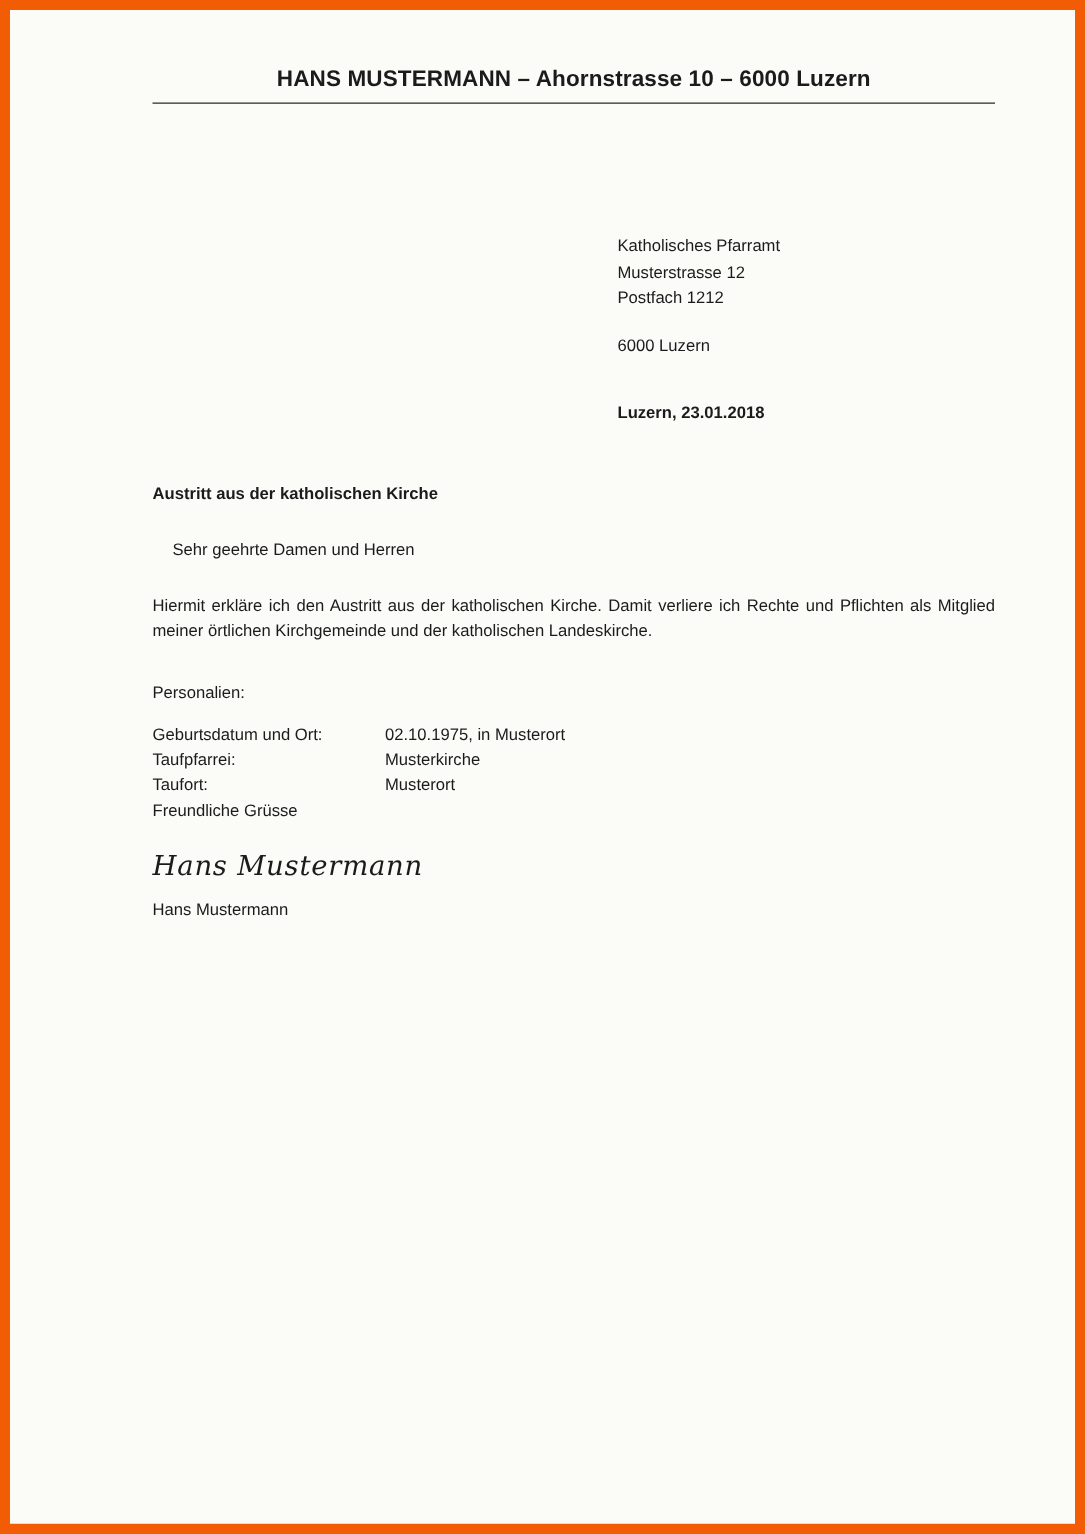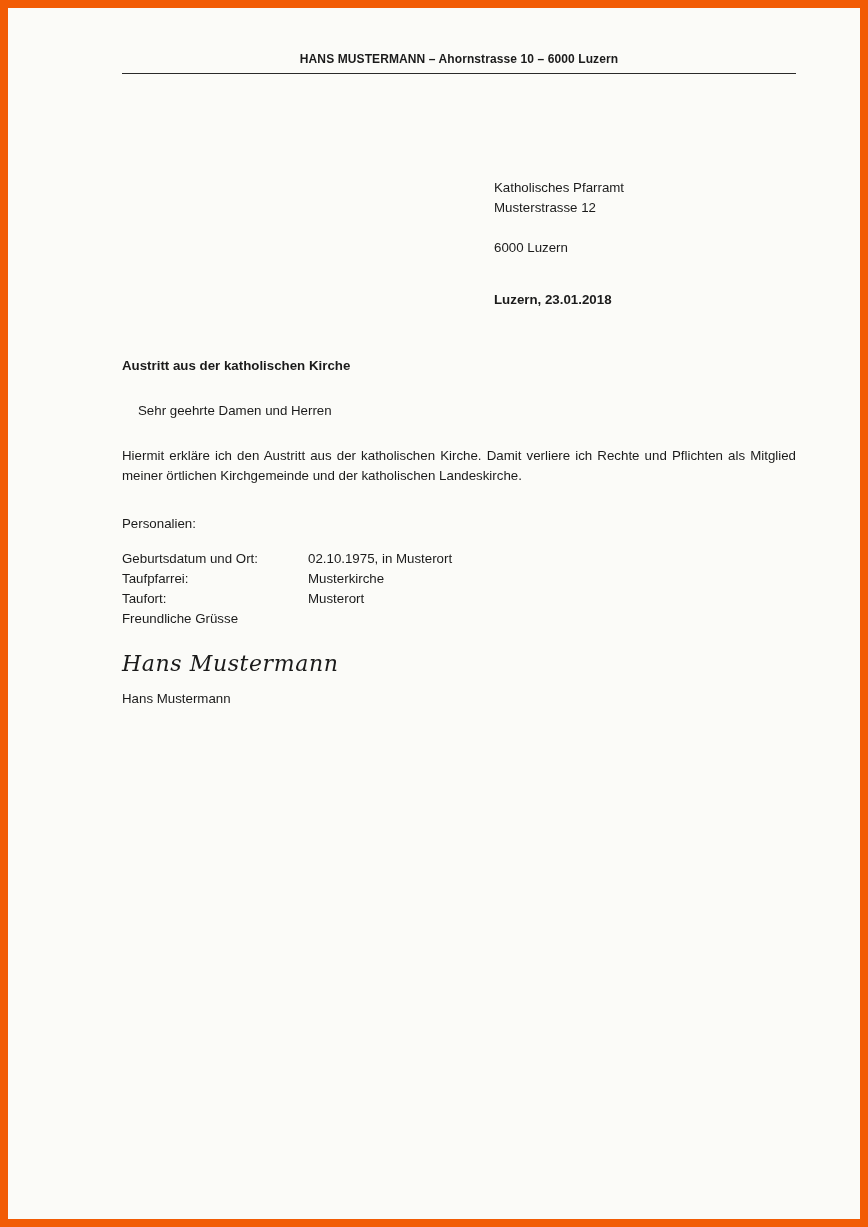--- a/index.html
+++ b/index.html
@@ -36,21 +36,21 @@
     box-sizing: border-box;
     color: #1b1b1b;
     font-size: 13.3px;
     line-height: 1.52;
   }
 
   
   .letterhead {
     text-align: center;
     font-weight: bold;
-    font-size: 12px;
+    font-size: 18px;
     letter-spacing: 0.1px;
     padding-bottom: 5px;
     white-space: nowrap;
   }
   .rule {
     border: 0;
     border-top: 1.4px solid #2a2a2a;
     margin: 0;
     width: 100%;
   }
@@ -119,20 +119,21 @@
 <div class="page">
   <div class="sheet">
     <div class="inner">
 
       <div class="letterhead">HANS MUSTERMANN – Ahornstrasse 10 – 6000 Luzern</div>
       <hr class="rule">
 
       <div class="address-block">
         <div class="address-line">Katholisches Pfarramt</div>
         <div class="address-line">Musterstrasse 12</div>
+        <div class="address-line">Postfach 1212</div>
         <div class="address-gap"></div>
         <div class="address-line">6000 Luzern</div>
       </div>
 
       <div class="date-line">Luzern, 23.01.2018</div>
 
       <div class="subject">Austritt aus der katholischen Kirche</div>
 
       <div class="salutation">Sehr geehrte Damen und Herren</div>
 

